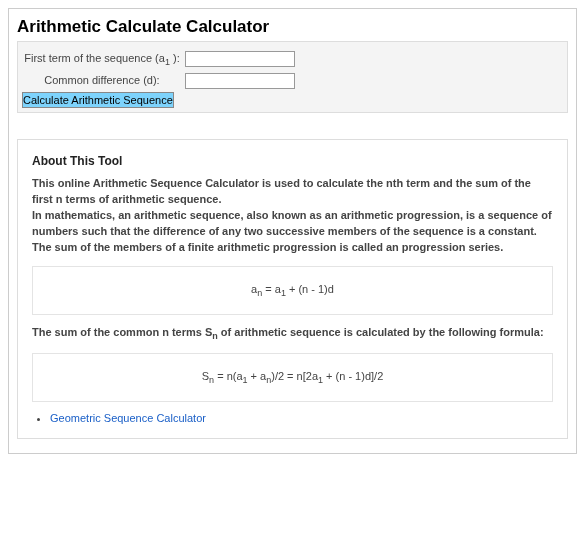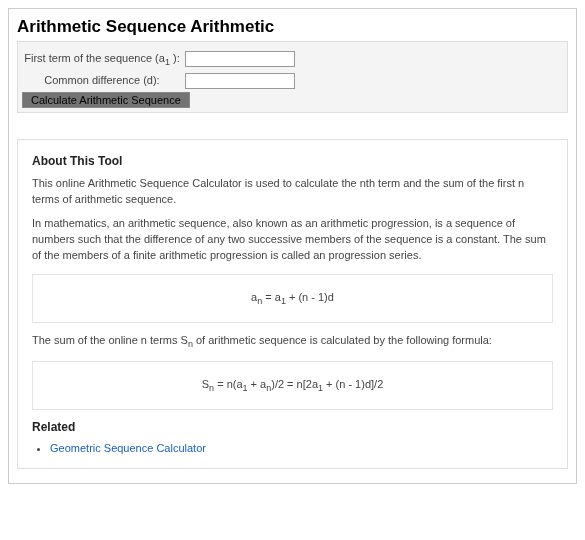--- a/index.html
+++ b/index.html
@@ -44,40 +44,41 @@
     height: 16px;
     width: 110px;
     font-size: 11px;
     padding: 0 2px;
     vertical-align: middle;
   }
   .btn-row { margin-top: 2px; }
   .calc-btn {
     font-size: 11px;
     border: 1px solid #888;
-    background: #737373;
-    padding: 1px 8px;
+    background: #7dd3fc;
+    padding: 1px 0;
     cursor: pointer;
   }
   .content-box {
     border: 1px solid #ddd;
     margin-top: 26px;
     padding: 8px 14px 14px 14px;
   }
   h2.section-title {
     font-size: 12px;
     font-weight: bold;
     color: #222;
     margin: 6px 0 8px 0;
   }
   p.para {
     font-size: 11px;
     color: #444;
     line-height: 1.45;
-    margin: 8px 0;
+    margin: 0 0;
+    font-weight: bold;
   }
   .sub { font-size: 9px; vertical-align: sub; }
   .ital { font-style: italic; }
   .formula-box {
     border: 1px solid #e4e4e4;
     padding: 16px 0;
     text-align: center;
     font-size: 11px;
     color: #444;
     margin: 10px 0;
@@ -93,21 +94,21 @@
   ul.related a {
     color: #1a5fc7;
     text-decoration: none;
   }
 </style>
 </head>
 <body>
 
 <div class="outer">
 
-  <h1 class="main-title">Arithmetic Sequence Arithmetic</h1>
+  <h1 class="main-title">Arithmetic Calculate Calculator</h1>
 
   <div class="form-box">
     <div class="form-row">
       <label><span>First term of the sequence (a</span><span class="sub">1</span><span> ):</span></label>
       <input type="text" value="" style="">
     </div>
     <div class="form-row">
       <label>Common difference (d):</label>
       <input type="text" value="" style="">
     </div>
@@ -117,23 +118,22 @@
   </div>
 
   <div class="content-box">
     <h2 class="section-title">About This Tool</h2>
     <p class="para">This online Arithmetic Sequence Calculator is used to calculate the nth term and the sum of the first n terms of arithmetic sequence.</p>
 
     <p class="para">In mathematics, an arithmetic sequence, also known as an arithmetic progression, is a sequence of numbers such that the difference of any two successive members of the sequence is a constant. The sum of the members of a finite arithmetic progression is called an progression series.</p>
 
     <div class="formula-box"><span>a</span><span class="sub">n</span><span> = a</span><span class="sub">1</span><span> + (n - 1)d</span></div>
 
-    <p class="para"><span>The sum of the online n terms S</span><span class="sub">n</span><span> of arithmetic sequence is calculated by the following formula:</span></p>
+    <p class="para"><span>The sum of the common n terms S</span><span class="sub">n</span><span> of arithmetic sequence is calculated by the following formula:</span></p>
 
     <div class="formula-box"><span>S</span><span class="sub">n</span><span> = n(a</span><span class="sub">1</span><span> + a</span><span class="sub">n</span><span>)/2 = n[2a</span><span class="sub">1</span><span> + (n - 1)d]/2</span></div>
 
-    <h2 class="section-title">Related</h2>
     <ul class="related">
       <li><a href="#">Geometric Sequence Calculator</a></li>
     </ul>
   </div>
 
 </div>
 
 </body></html>

